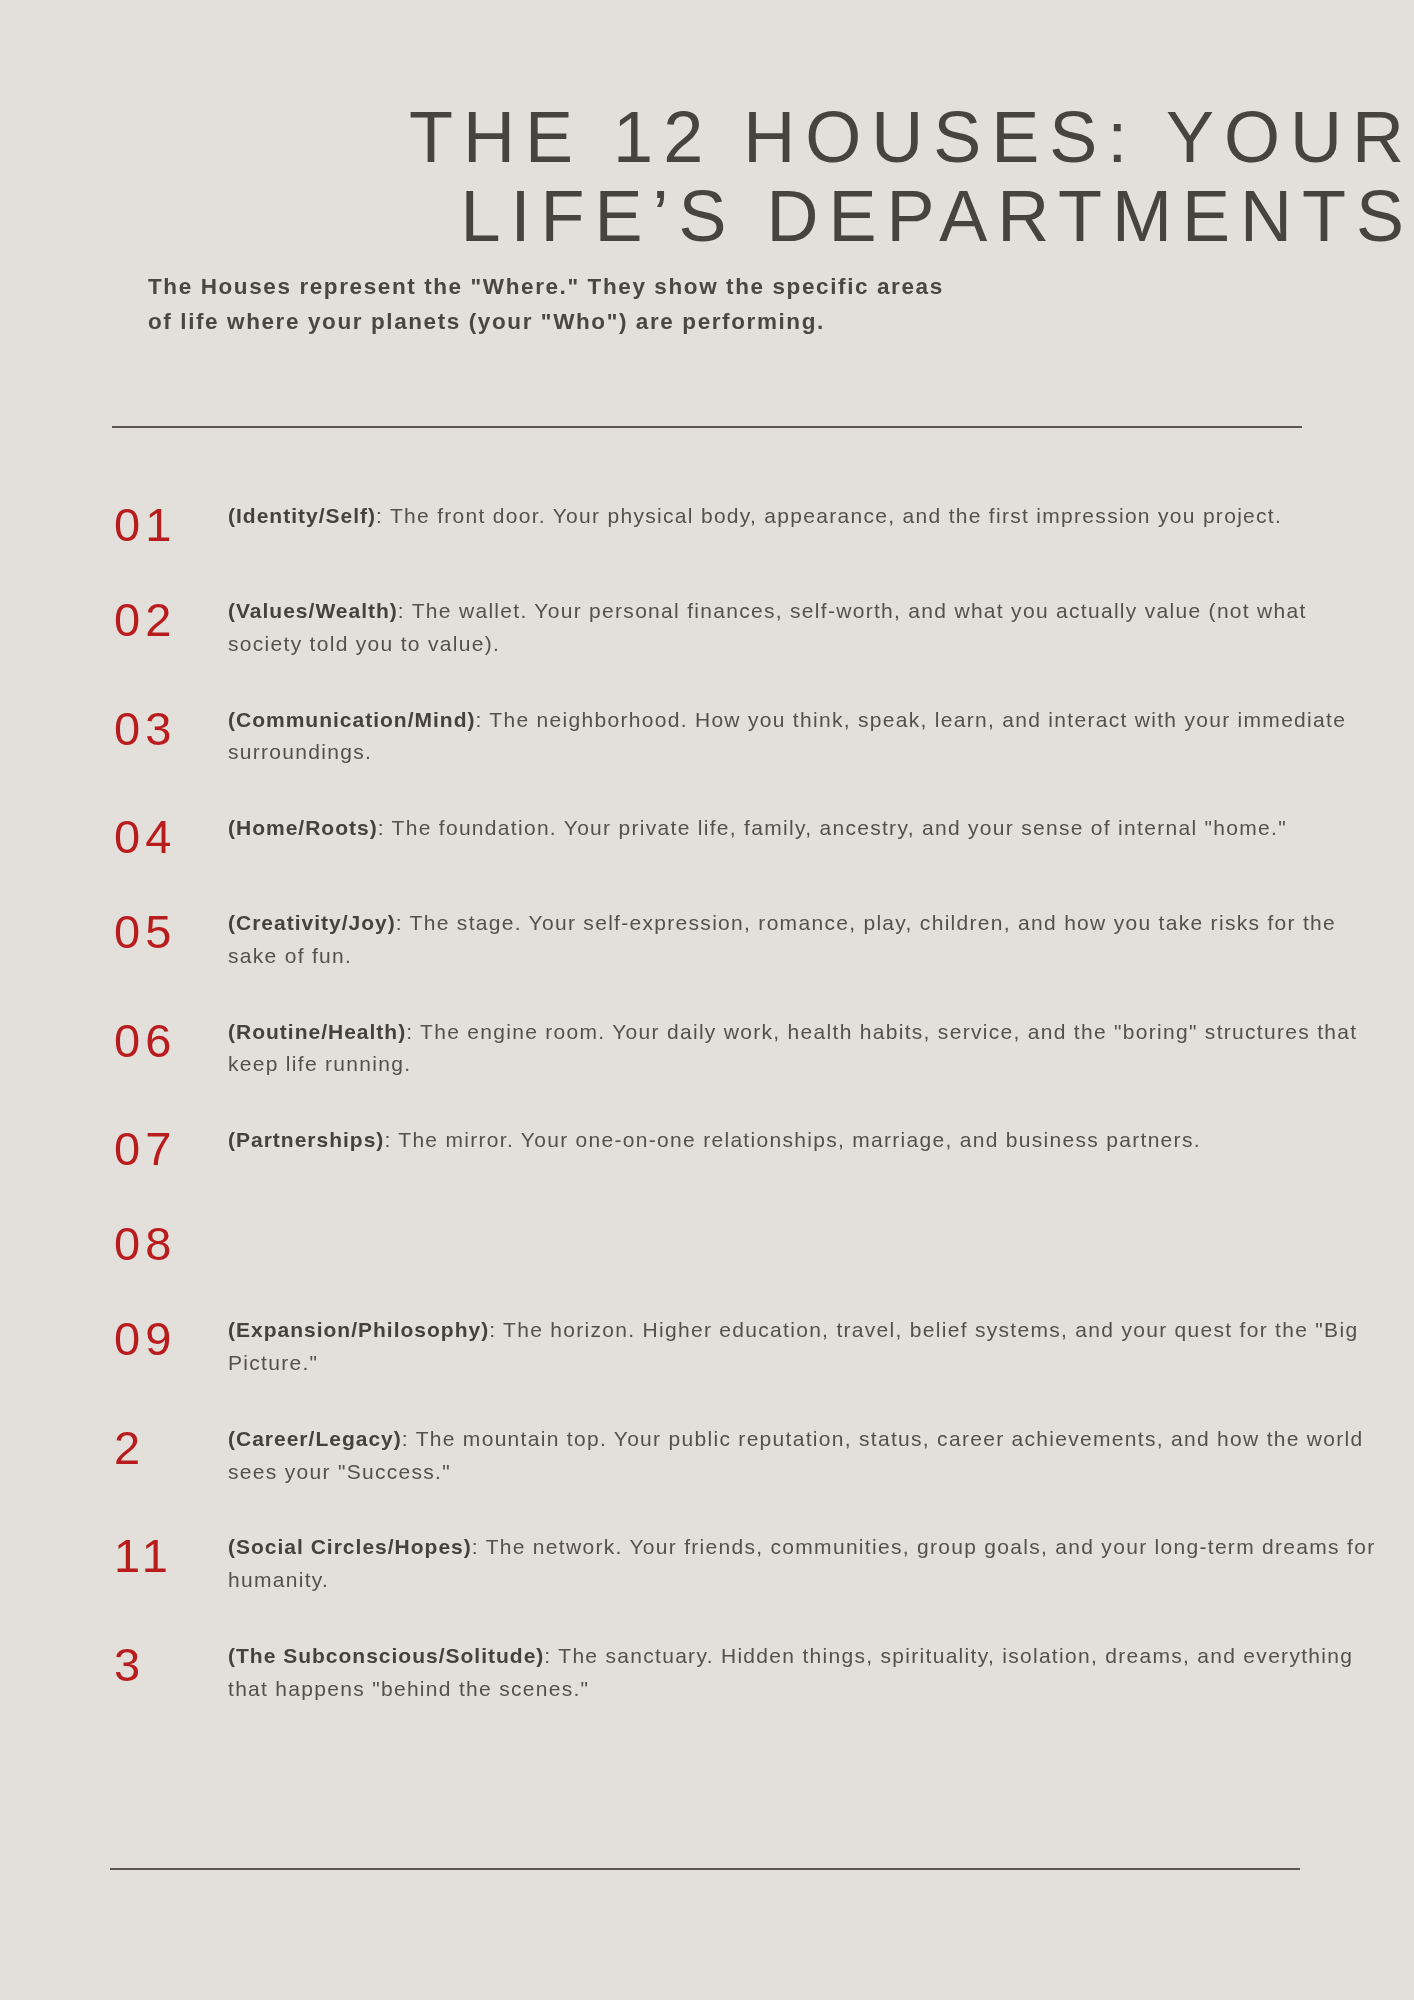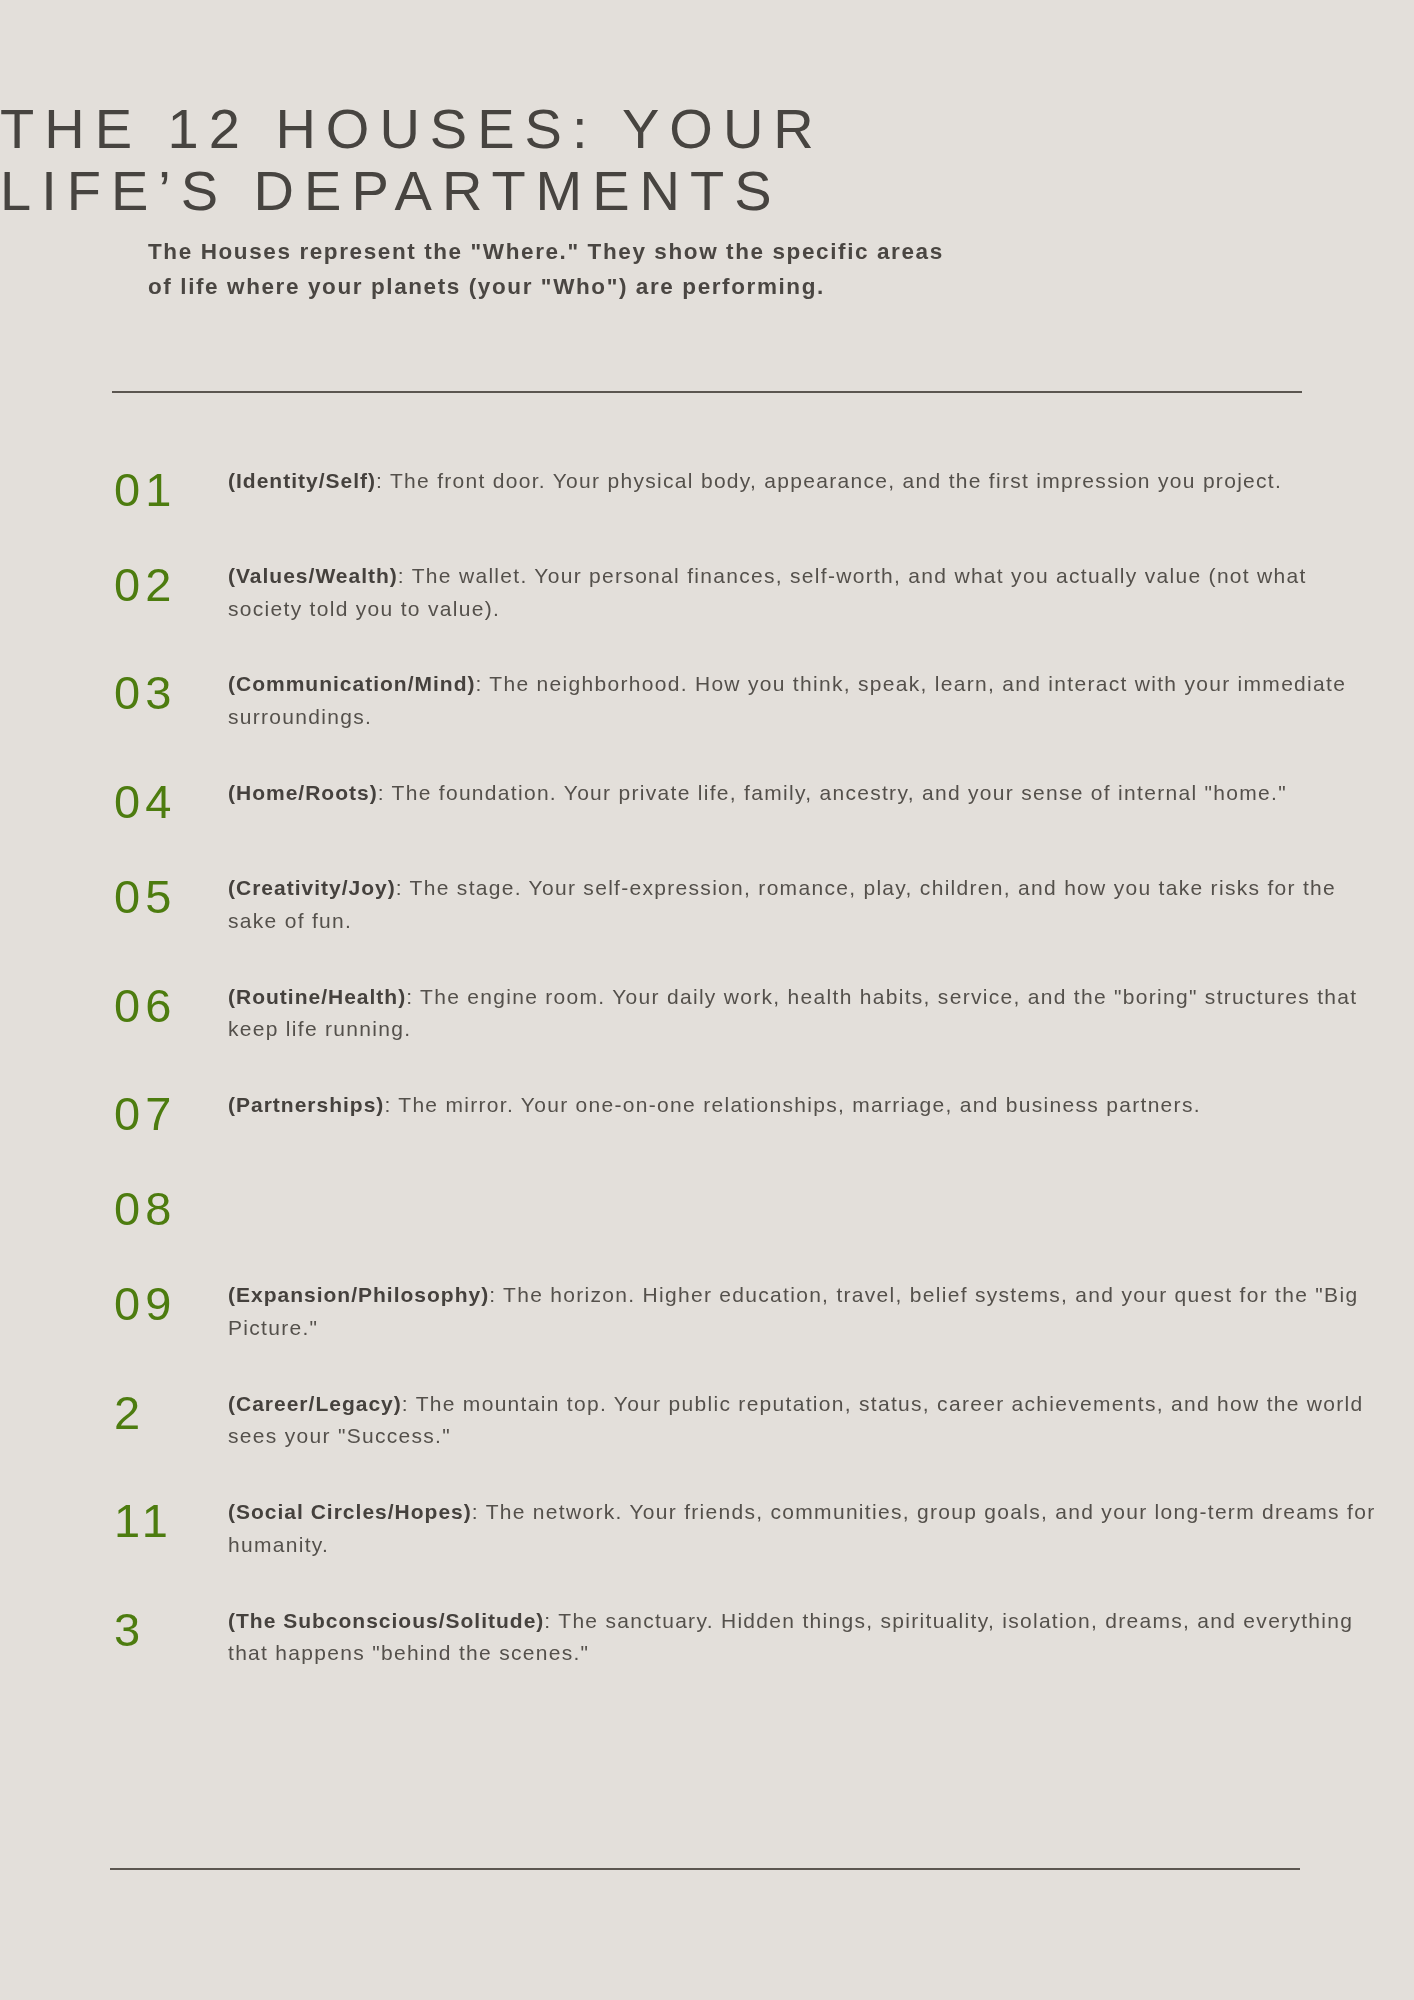--- a/index.html
+++ b/index.html
@@ -13,25 +13,25 @@
     height: 2000px;
     margin: 0 auto;
     background: #e3dfda;
     font-family: "Liberation Sans", sans-serif;
     color: #514d49;
     overflow: hidden;
     box-sizing: border-box;
   }
   .title {
     margin: 98px 0 0 0;
-    text-align: left;
+    text-align: right;
     font-family: "Liberation Sans", sans-serif;
     font-weight: 200;
     color: #474440;
-    font-size: 56px;
+    font-size: 72px;
     line-height: 1.1;
     letter-spacing: 10px;
   }
   .title-line { display: block; }
   .subtitle {
     margin: 14px 0 0 148px;
     font-size: 22.5px;
     font-weight: 700;
     letter-spacing: 1.6px;
     line-height: 1.55;
@@ -59,21 +59,21 @@
     display: flex;
     align-items: flex-start;
     padding-left: 114px;
     margin-bottom: 41px;
   }
   .house-number {
     flex: 0 0 114px;
     font-size: 47px;
     font-weight: 200;
     letter-spacing: 5px;
-    color: #4d7c0f;
+    color: #b91c1c;
     line-height: 1.15;
   }
   .house-text {
     margin: 2px 0 0 0;
     max-width: 1148px;
     font-size: 21px;
     line-height: 1.56;
     letter-spacing: 1.3px;
     color: #54504b;
   }

